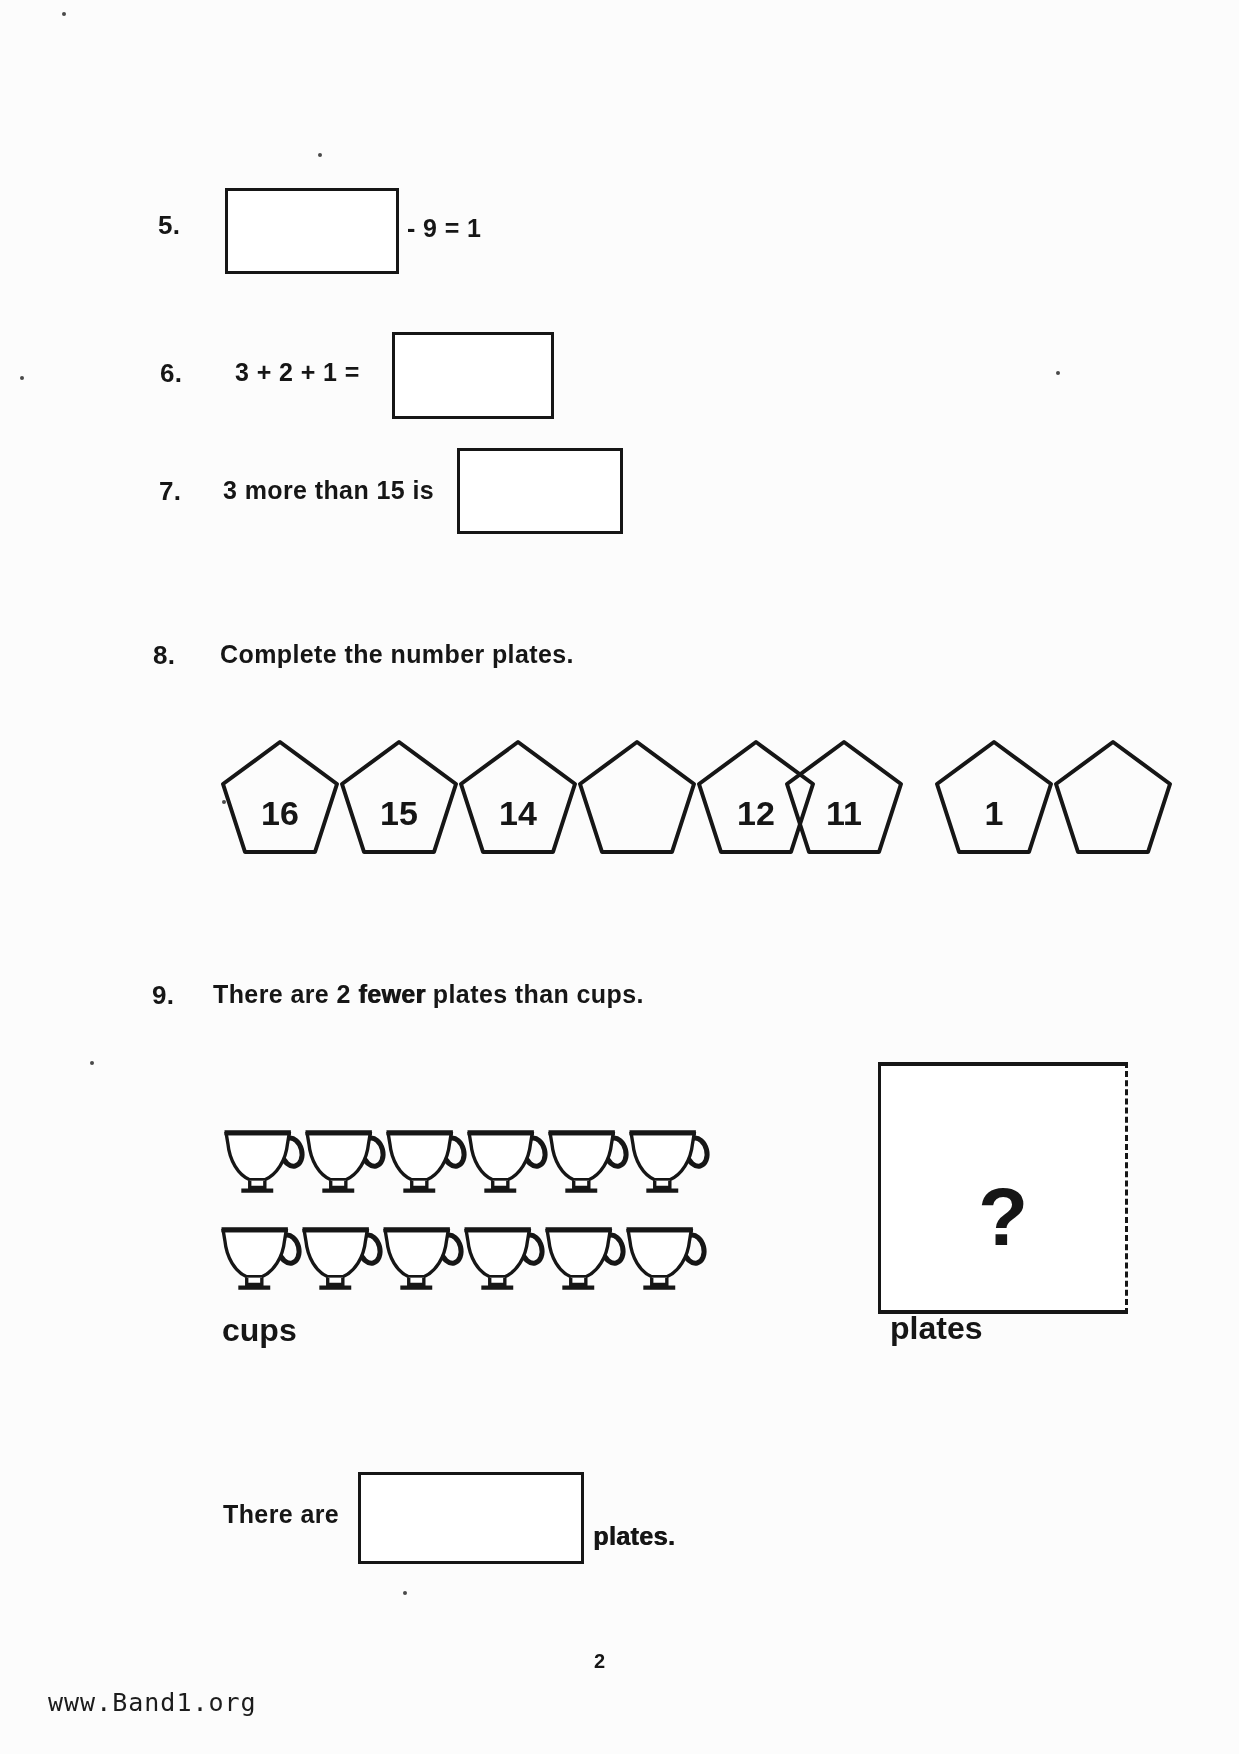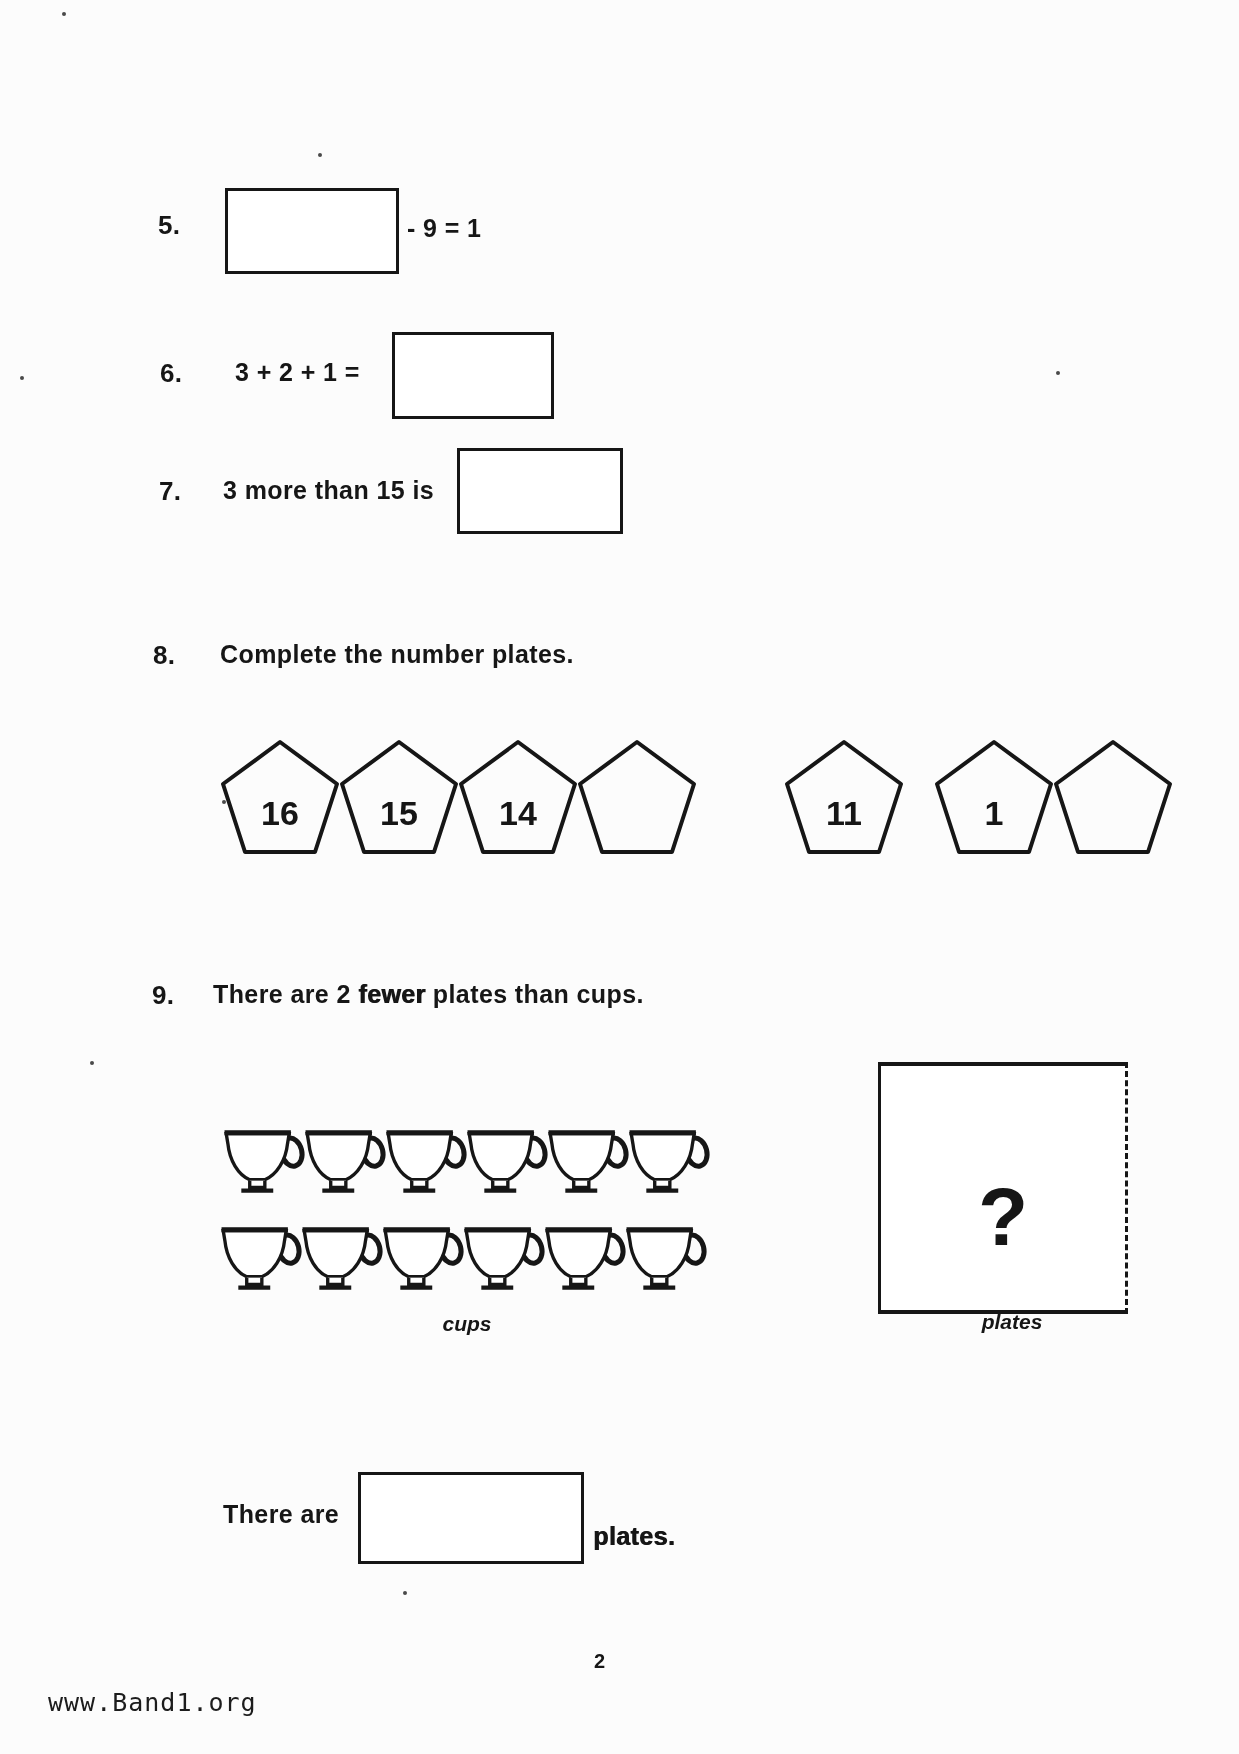--- a/index.html
+++ b/index.html
@@ -16,21 +16,21 @@
   .abox{position:absolute;border:3px solid var(--ink,#161616);background:#ffffff;}
   .pent-row{position:absolute;left:218px;top:736px;width:960px;height:128px;}
   .pent{position:absolute;top:0;width:124px;height:124px;}
   .pent svg{position:absolute;left:0;top:0;}
   .pent-num{
     position:absolute;left:0;right:0;top:58px;text-align:center;
     font-size:34px;font-weight:700;
   }
   .cups-row{position:absolute;display:flex;}
   .cup{display:inline-block;width:84px;height:78px;margin-right:-3px;}
-  .center-label{position:absolute;text-align:center;font-size:21px;font-weight:700;font-style:italic;}
+  .center-label{position:absolute;font-size:32px;font-weight:700;}
   .plates-box{
     position:absolute;left:878px;top:1062px;width:244px;height:244px;background:#ffffff;
     border-top:4px solid var(--ink,#161616);
     border-bottom:4px solid var(--ink,#161616);
     border-left:3px solid var(--ink,#161616);
     border-right:3px dashed var(--ink,#161616);
     display:flex;align-items:center;justify-content:center;
   }
   .qmark{font-size:82px;font-weight:700;padding-top:58px;}
   .dot{position:absolute;width:4px;height:4px;background:#2a2a2a;border-radius:50%;opacity:.85;}
@@ -87,20 +87,26 @@
       <polygon points="62,6 119,48 97,116 27,116 5,48" fill="none" stroke="#161616" stroke-width="4" stroke-linejoin="round"></polygon>
     </svg>
     <span class="pent-num">14</span>
   </div>
       <div class="pent" style="left: 357px;">
     <svg viewBox="0 0 124 124" width="124" height="124">
       <polygon points="62,6 119,48 97,116 27,116 5,48" fill="none" stroke="#161616" stroke-width="4" stroke-linejoin="round"></polygon>
     </svg>
     <span class="pent-num"></span>
   </div>
+      <div class="pent" style="left: 476px;">
+    <svg viewBox="0 0 124 124" width="124" height="124">
+      <polygon points="62,6 119,48 97,116 27,116 5,48" fill="none" stroke="#161616" stroke-width="4" stroke-linejoin="round"></polygon>
+    </svg>
+    <span class="pent-num">12</span>
+  </div>
       <div class="pent" style="left: 564px;">
     <svg viewBox="0 0 124 124" width="124" height="124">
       <polygon points="62,6 119,48 97,116 27,116 5,48" fill="none" stroke="#161616" stroke-width="4" stroke-linejoin="round"></polygon>
     </svg>
     <span class="pent-num">11</span>
   </div>
       <div class="pent" style="left: 714px;">
     <svg viewBox="0 0 124 124" width="124" height="124">
       <polygon points="62,6 119,48 97,116 27,116 5,48" fill="none" stroke="#161616" stroke-width="4" stroke-linejoin="round"></polygon>
     </svg>

